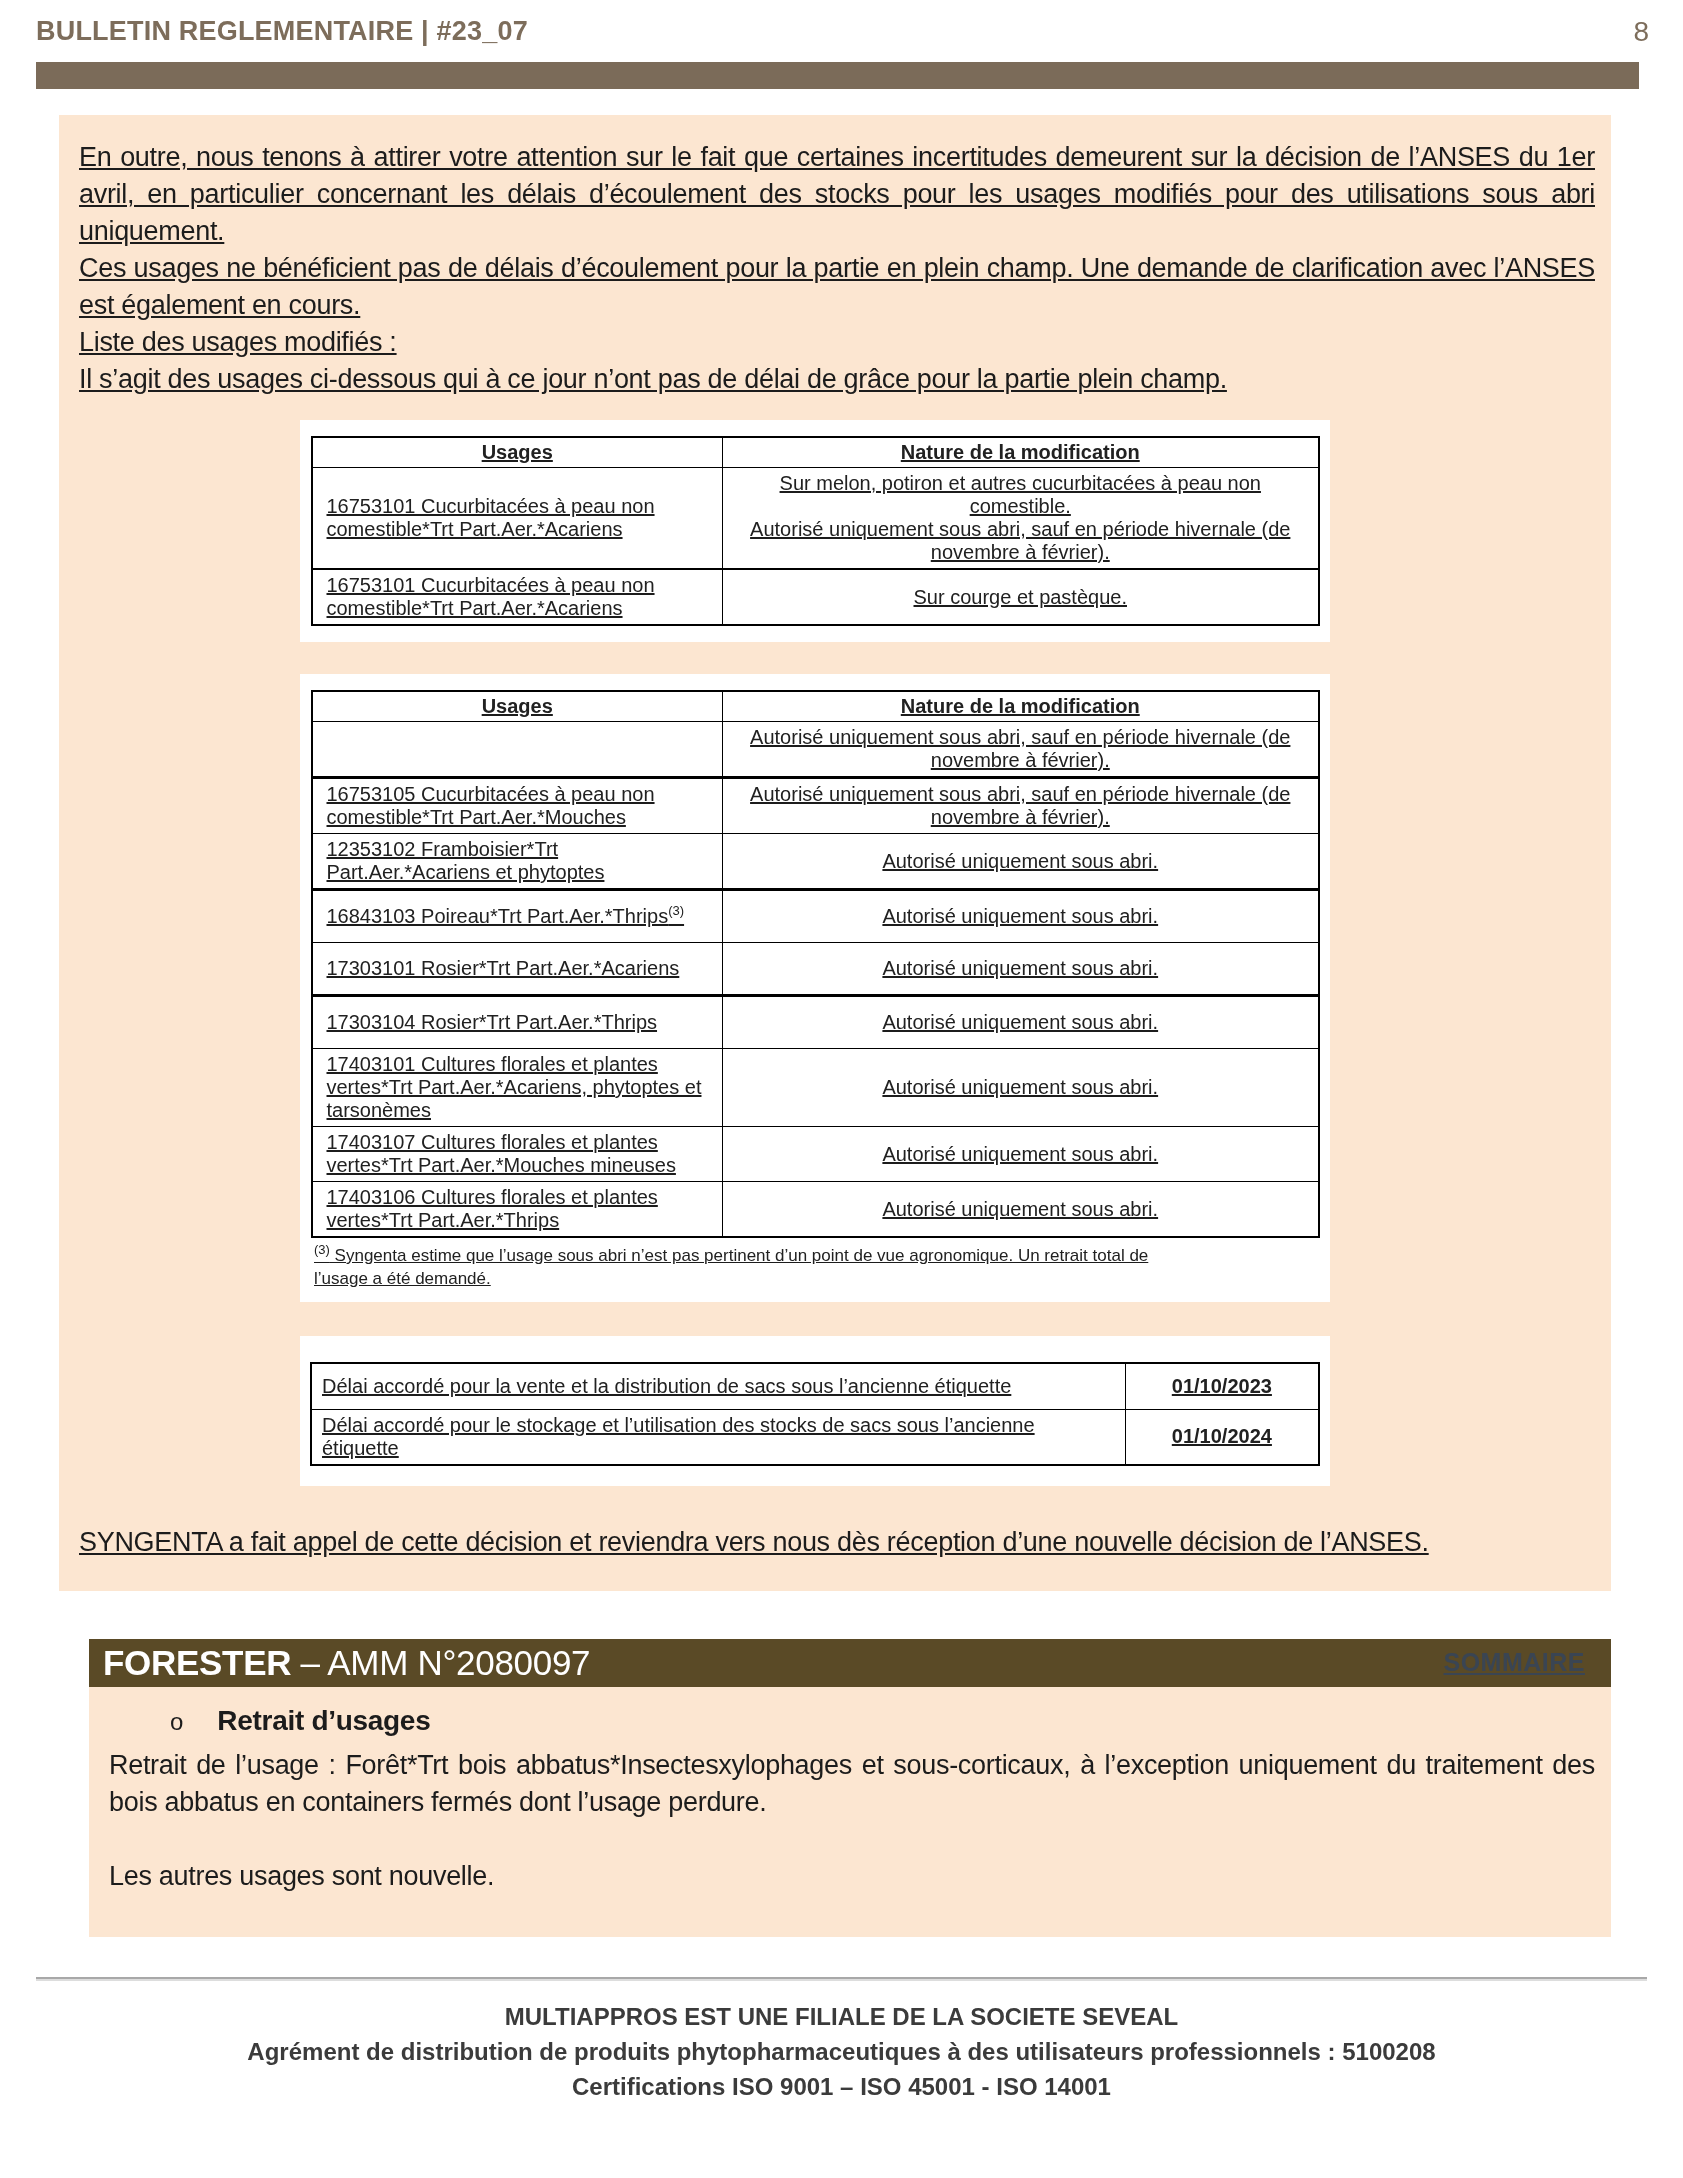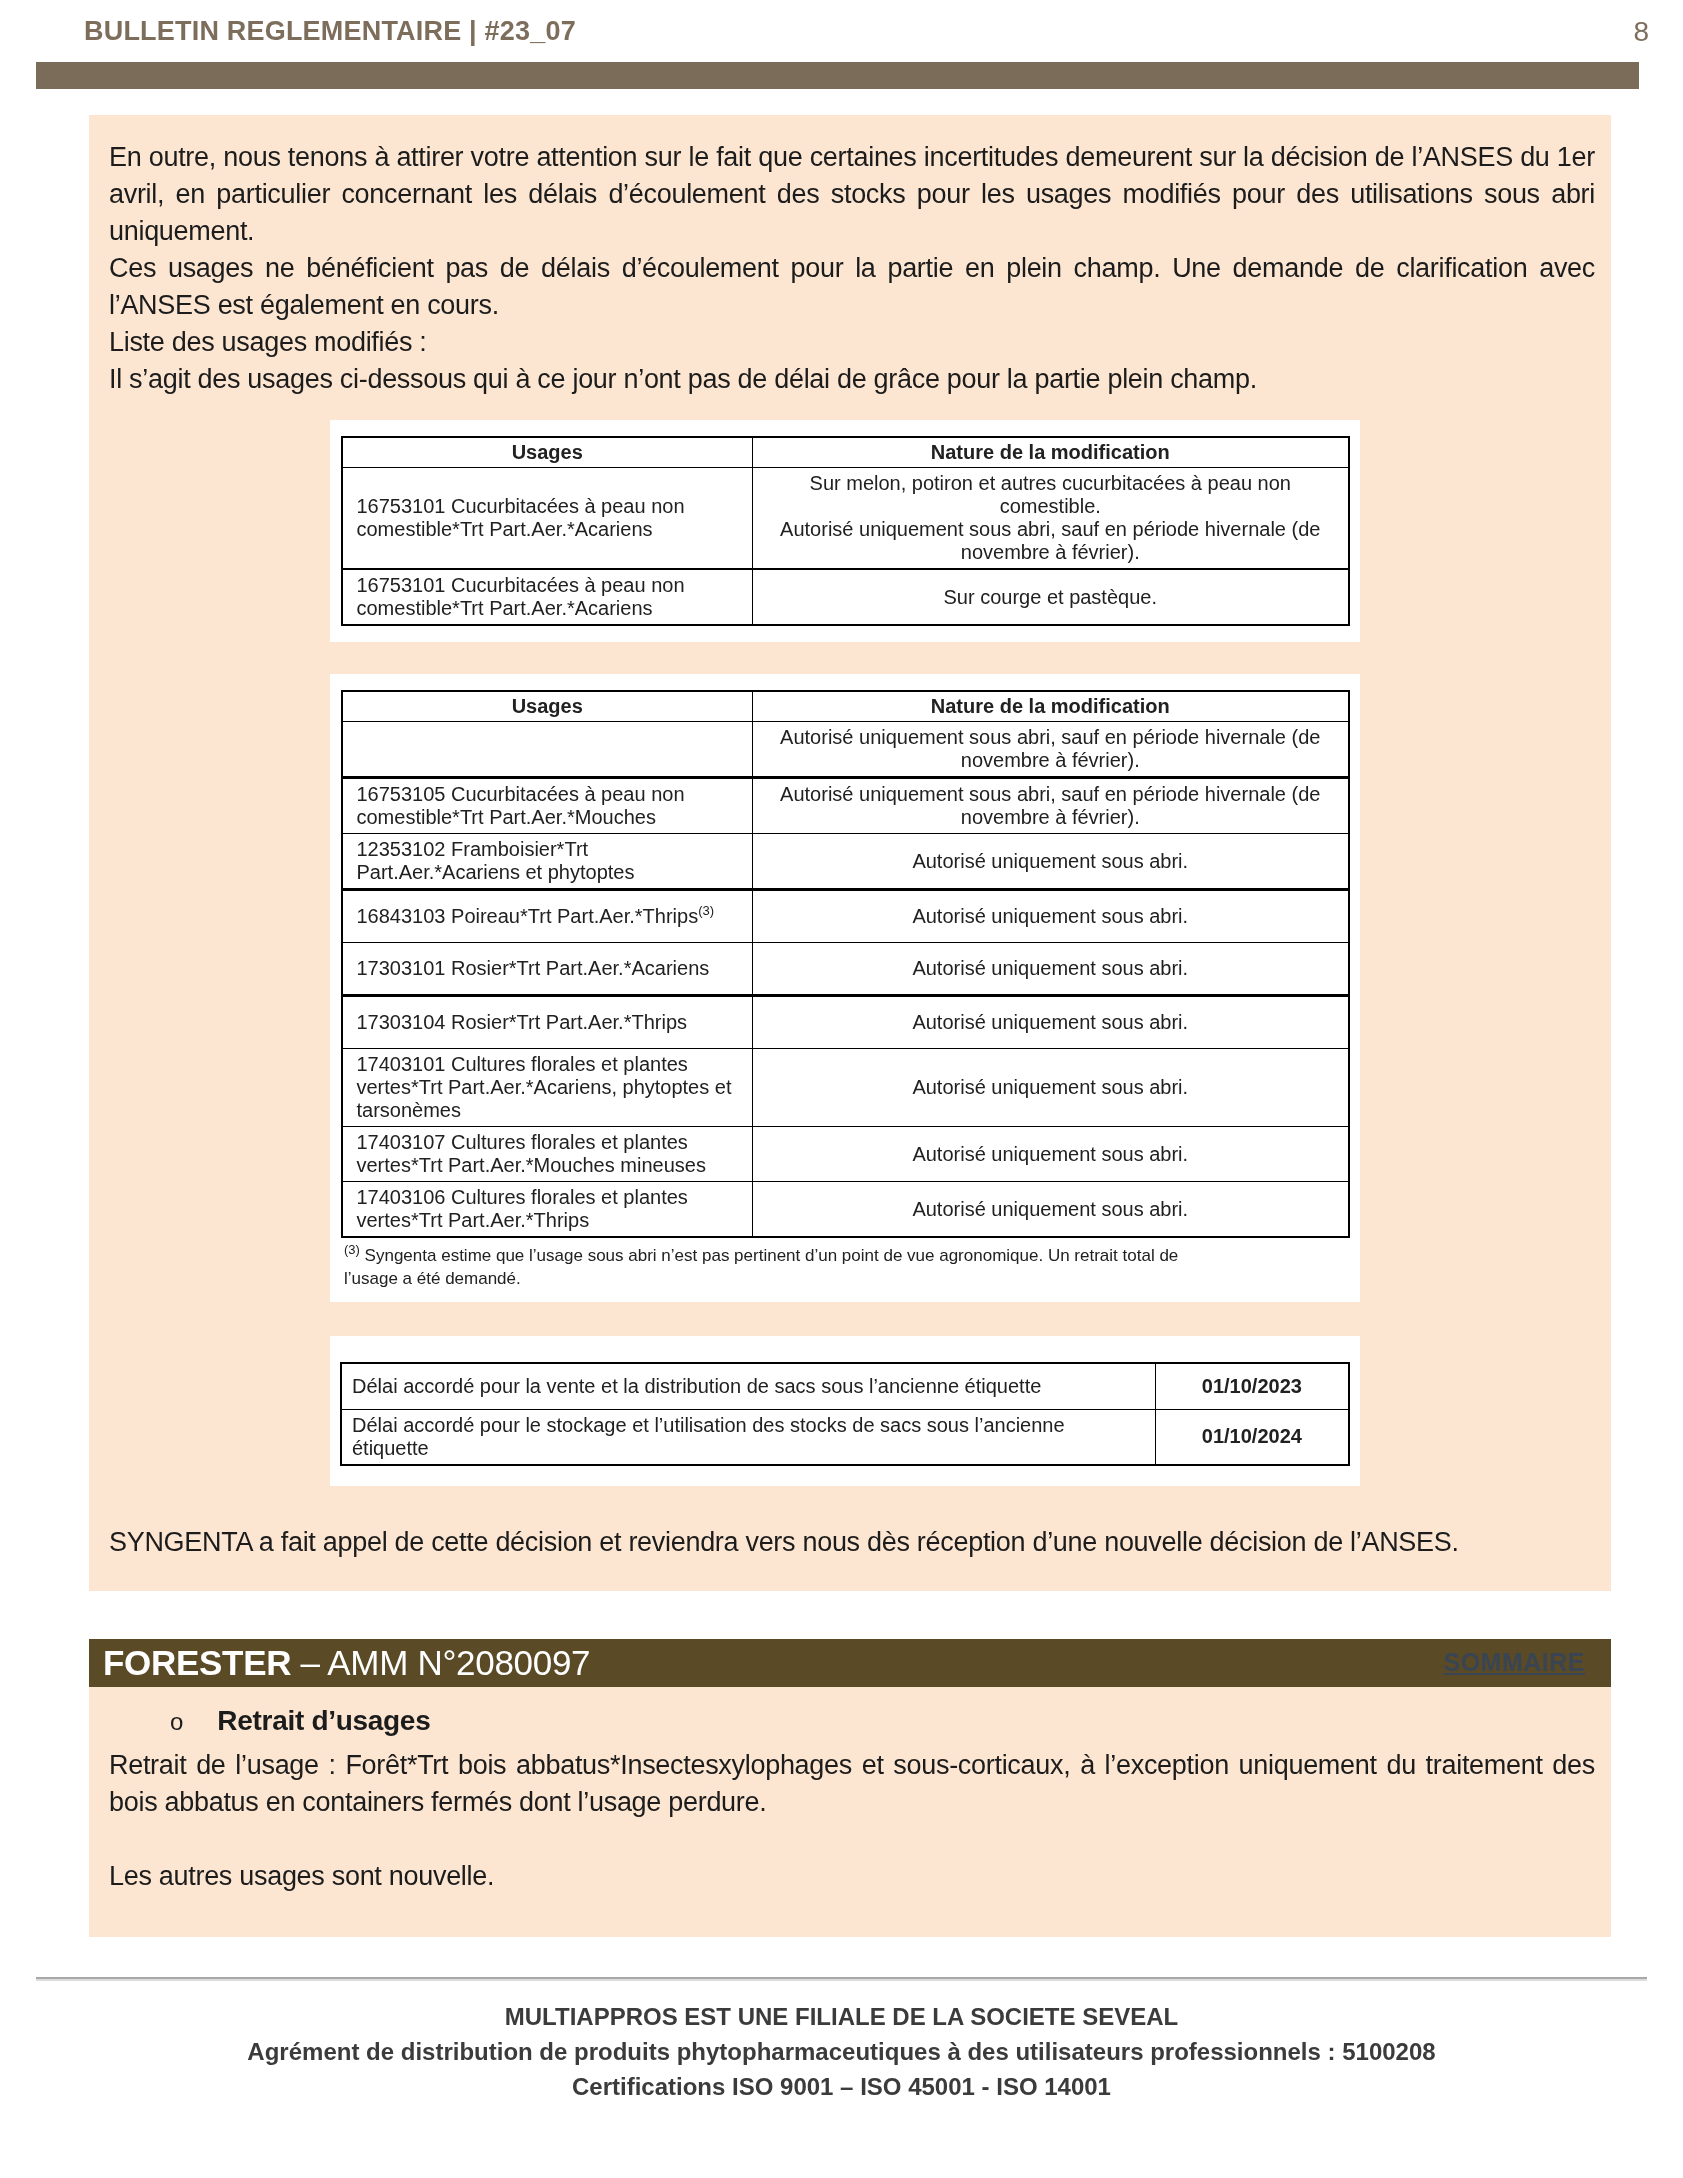--- a/index.html
+++ b/index.html
@@ -18,36 +18,36 @@
   body{
     width:1683px;min-height:2178px;
     font-family:"Liberation Sans","DejaVu Sans",sans-serif;
     color:var(--body-text);
     position:relative;
   }
   
   .topbar{
     display:flex;justify-content:space-between;align-items:flex-start;
     padding:16px 34px 8px 36px;
-    margin-left:48px;
   }
   .doc-title{
     font-size:27px;font-weight:bold;color:var(--header-text);
     letter-spacing:0.2px;
   }
   .page-num{font-size:28px;color:var(--header-text);}
   .brown-rule{
     height:27px;background:var(--brand-brown);
     margin:6px 44px 0 36px;
   }
   
   .content{
     background:var(--peach-background);
-    margin:26px 72px 0 89px;
+    margin:26px 72px 0 59px;
     padding:24px 16px 30px 20px;
+    text-decoration:underline;
   }
   .body-text{
     font-size:27px;line-height:37px;letter-spacing:-0.3px;
     color:var(--body-text);
   }
   .justify{text-align:justify;}
   
   .white-box{
     background:#ffffff;
     margin-left:221px;

